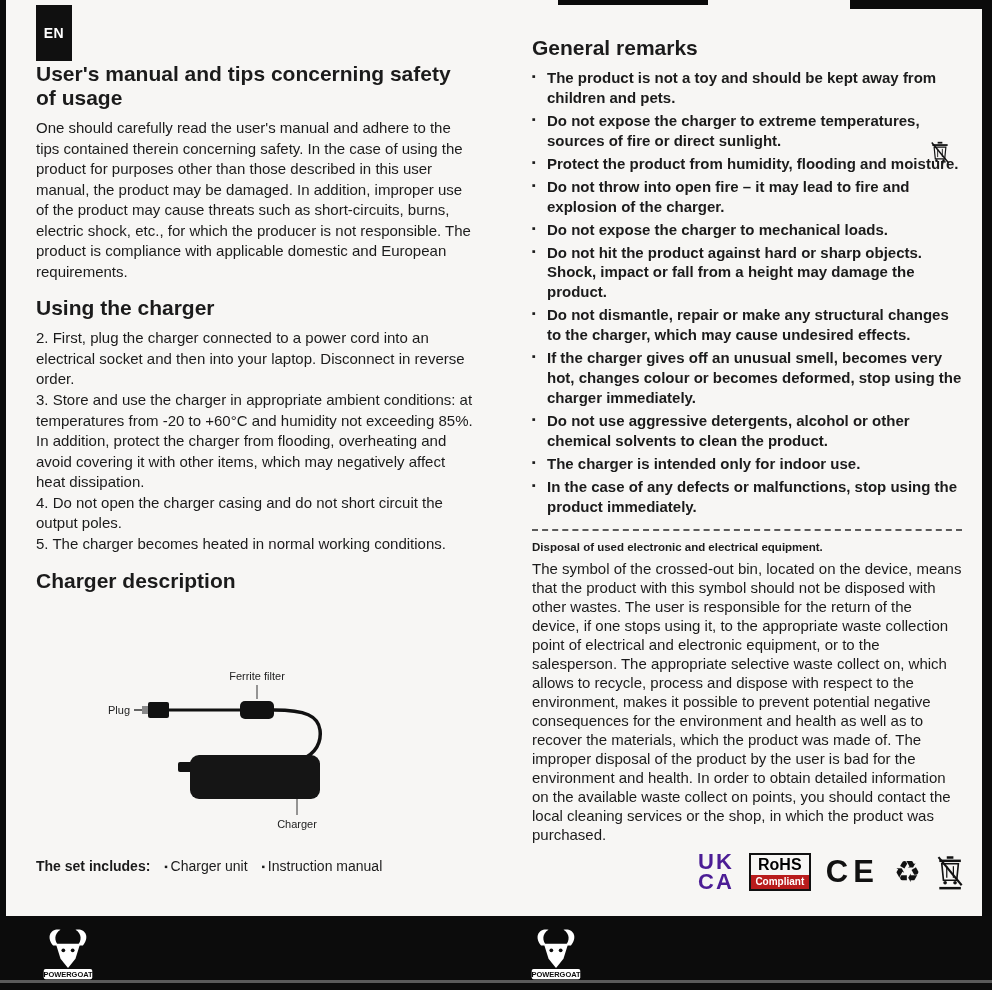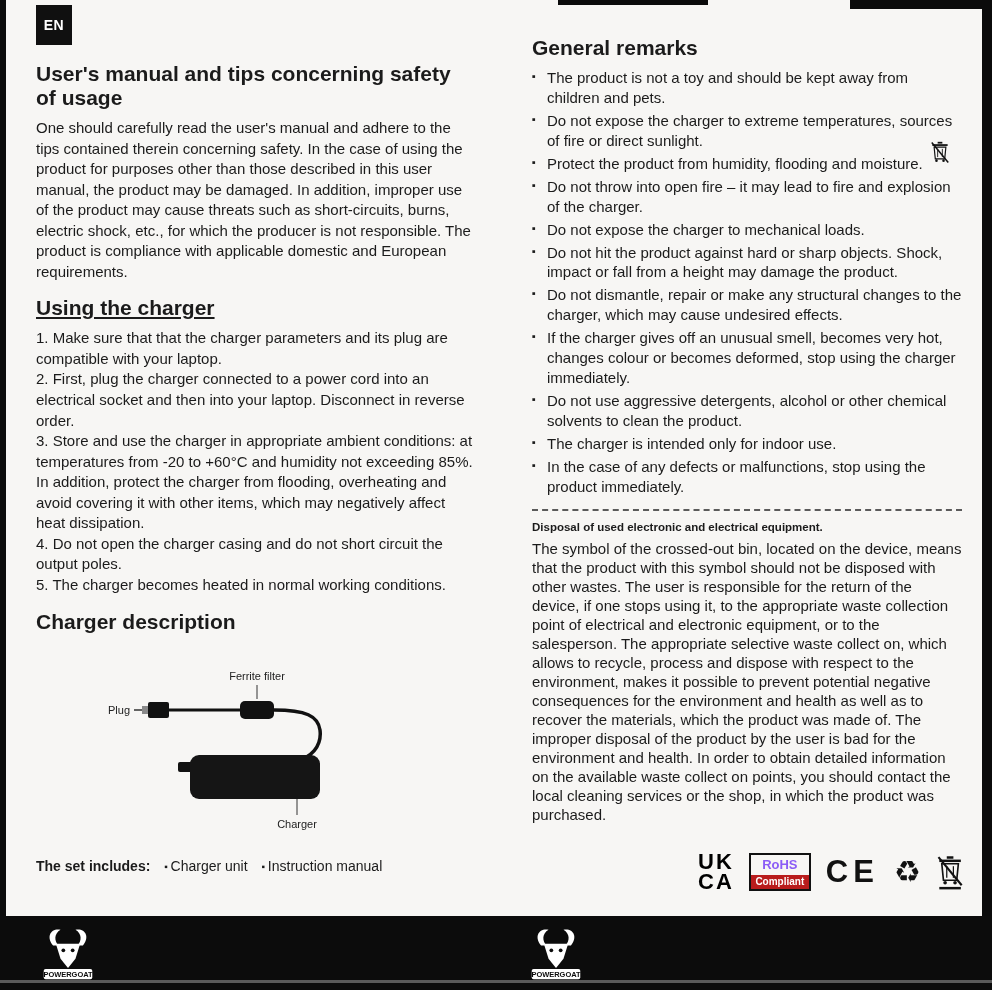--- a/index.html
+++ b/index.html
@@ -9,58 +9,58 @@
     font-family:"Liberation Sans",sans-serif;
   }
   
   .edge{position:absolute;background:#0b0b0b;}
   .edge-left{left:0;top:0;width:6px;height:990px;}
   .edge-right{right:0;top:0;width:10px;height:990px;}
   .edge-top-a{left:558px;top:0;width:150px;height:5px;}
   .edge-top-b{left:850px;top:0;width:142px;height:9px;}
 
   .lang-badge{
-    position:absolute;left:36px;top:5px;width:36px;height:40px;
+    position:absolute;left:36px;top:5px;width:36px;height:56px;
     background:#101010;color:#fff;display:flex;align-items:center;justify-content:center;
     font-weight:bold;font-size:14px;letter-spacing:.5px;
   }
 
   .col-left{position:absolute;left:36px;top:62px;width:438px;}
   .col-right{position:absolute;left:532px;top:36px;width:430px;}
 
   h3{font-size:21px;margin:0 0 8px 0;font-weight:bold;}
-  .h-using{margin-top:14px;text-decoration:underline;}
+  .h-using{margin-top:14px;}
   .h-desc{margin-top:15px;}
   p.body{font-size:15px;line-height:1.37;margin:0;}
   .steps p{font-size:15px;line-height:1.37;margin:0;}
 
-  ul.remarks{list-style:none;margin:4px 0 0 0;padding:0;}
+  ul.remarks{list-style:none;margin:4px 0 0 0;padding:0;font-weight:bold;}
   ul.remarks li{
     position:relative;padding-left:15px;font-size:15px;line-height:1.33;margin:0 0 3px 0;
   }
   ul.remarks li::before{
     content:"▪";position:absolute;left:0;top:1px;font-size:11px;
   }
 
   .divider{border:none;border-top:2px dashed #5a5a5a;margin:12px 0 10px 0;}
   .disposal-h{font-size:11.5px;font-weight:bold;margin:0 0 6px 0;}
   .disposal-b{font-size:15px;line-height:1.27;margin:0;}
 
   .diagram{position:absolute;left:100px;top:666px;width:292px;height:176px;}
 
   .set-line{position:absolute;left:36px;top:858px;width:440px;font-size:14px;}
   .set-label{font-weight:bold;}
   .inline-item{margin-left:10px;}
   .inline-item::before{content:"▪  ";font-size:10px;position:relative;top:-1px;}
 
   .marks{position:absolute;left:698px;top:846px;width:266px;height:52px;
     display:flex;align-items:center;gap:15px;}
-  .ukca{font-weight:bold;font-size:22px;line-height:.92;letter-spacing:2px;color:#000000;}
+  .ukca{font-weight:bold;font-size:22px;line-height:.92;letter-spacing:2px;color:#4c1d95;}
   .rohs{width:66px;border:2px solid #111;text-align:center;background:#f7f6f4;}
-  .rohs-top{font-weight:bold;font-size:13px;line-height:20px;color:#8b5cf6;}
+  .rohs-top{font-weight:bold;font-size:16px;line-height:20px;color:#000000;}
   .rohs-bot{background:#b91c1c;color:#fff;font-size:10px;font-weight:bold;line-height:14px;}
   .ce{font-size:31px;font-weight:bold;letter-spacing:5px;color:#111;}
   .recycle{font-size:30px;color:#111;line-height:1;}
   .bin-mark{width:32px;height:42px;}
   .bin-small{position:absolute;left:930px;top:140px;width:20px;height:26px;}
 
   .footer{position:absolute;left:0;top:916px;width:992px;height:74px;background:#0c0c0c;}
   .footer-line{position:absolute;left:0;top:980px;width:992px;height:3px;background:#5a5a5a;}
   .goat{position:absolute;top:924px;width:56px;height:60px;}
   .goat-1{left:40px;}
@@ -81,21 +81,20 @@
   <div class="lang-badge">
     <span>EN</span>
   </div>
 
   <div class="col-left">
     <h3>User's manual and tips concerning safety of usage</h3>
     <p class="body">One should carefully read the user's manual and adhere to the tips contained therein concerning safety. In the case of using the product for purposes other than those described in this user manual, the product may be damaged. In addition, improper use of the product may cause threats such as short-circuits, burns, electric shock, etc., for which the producer is not responsible. The product is compliance with applicable domestic and European requirements.</p>
 
     <h3 class="h-using">Using the charger</h3>
     <div class="steps">
-      <p>1. Make sure that that the charger parameters and its plug are compatible with your laptop.</p>
       <p>2. First, plug the charger connected to a power cord into an electrical socket and then into your laptop. Disconnect in reverse order.</p>
       <p>3. Store and use the charger in appropriate ambient conditions: at temperatures from -20 to +60°C and humidity not exceeding 85%. In addition, protect the charger from flooding, overheating and avoid covering it with other items, which may negatively affect heat dissipation.</p>
       <p>4. Do not open the charger casing and do not short circuit the output poles.</p>
       <p>5. The charger becomes heated in normal working conditions.</p>
     </div>
 
     <h3 class="h-desc">Charger description</h3>
   </div>
 
   <svg class="diagram" viewBox="0 0 292 176">

